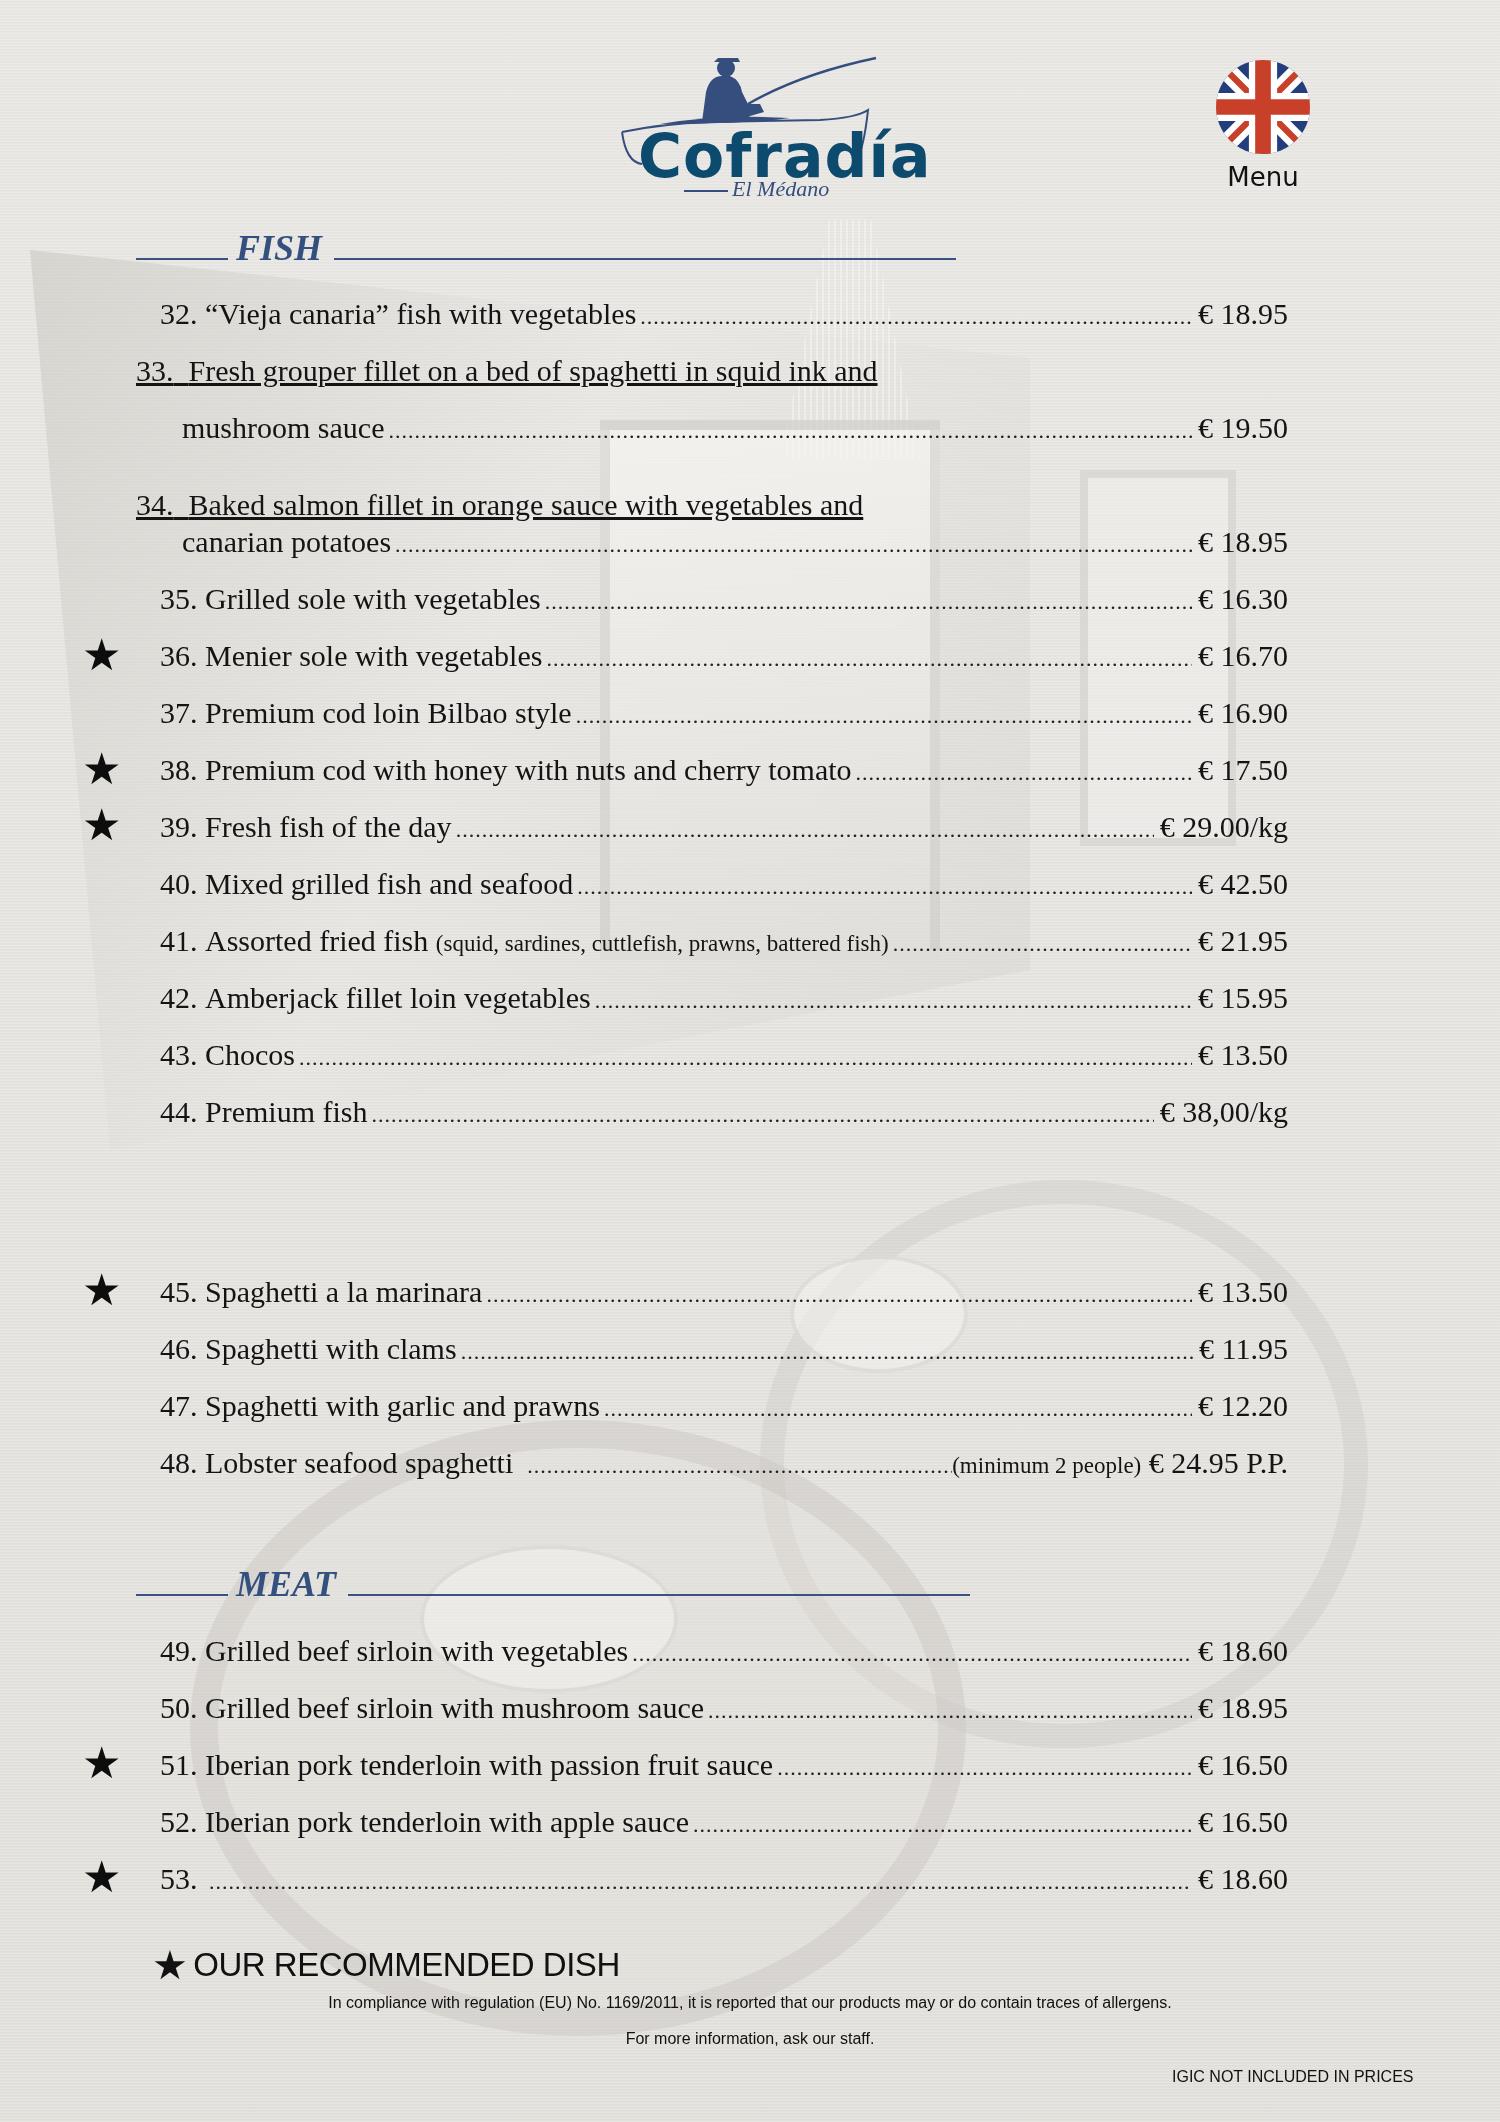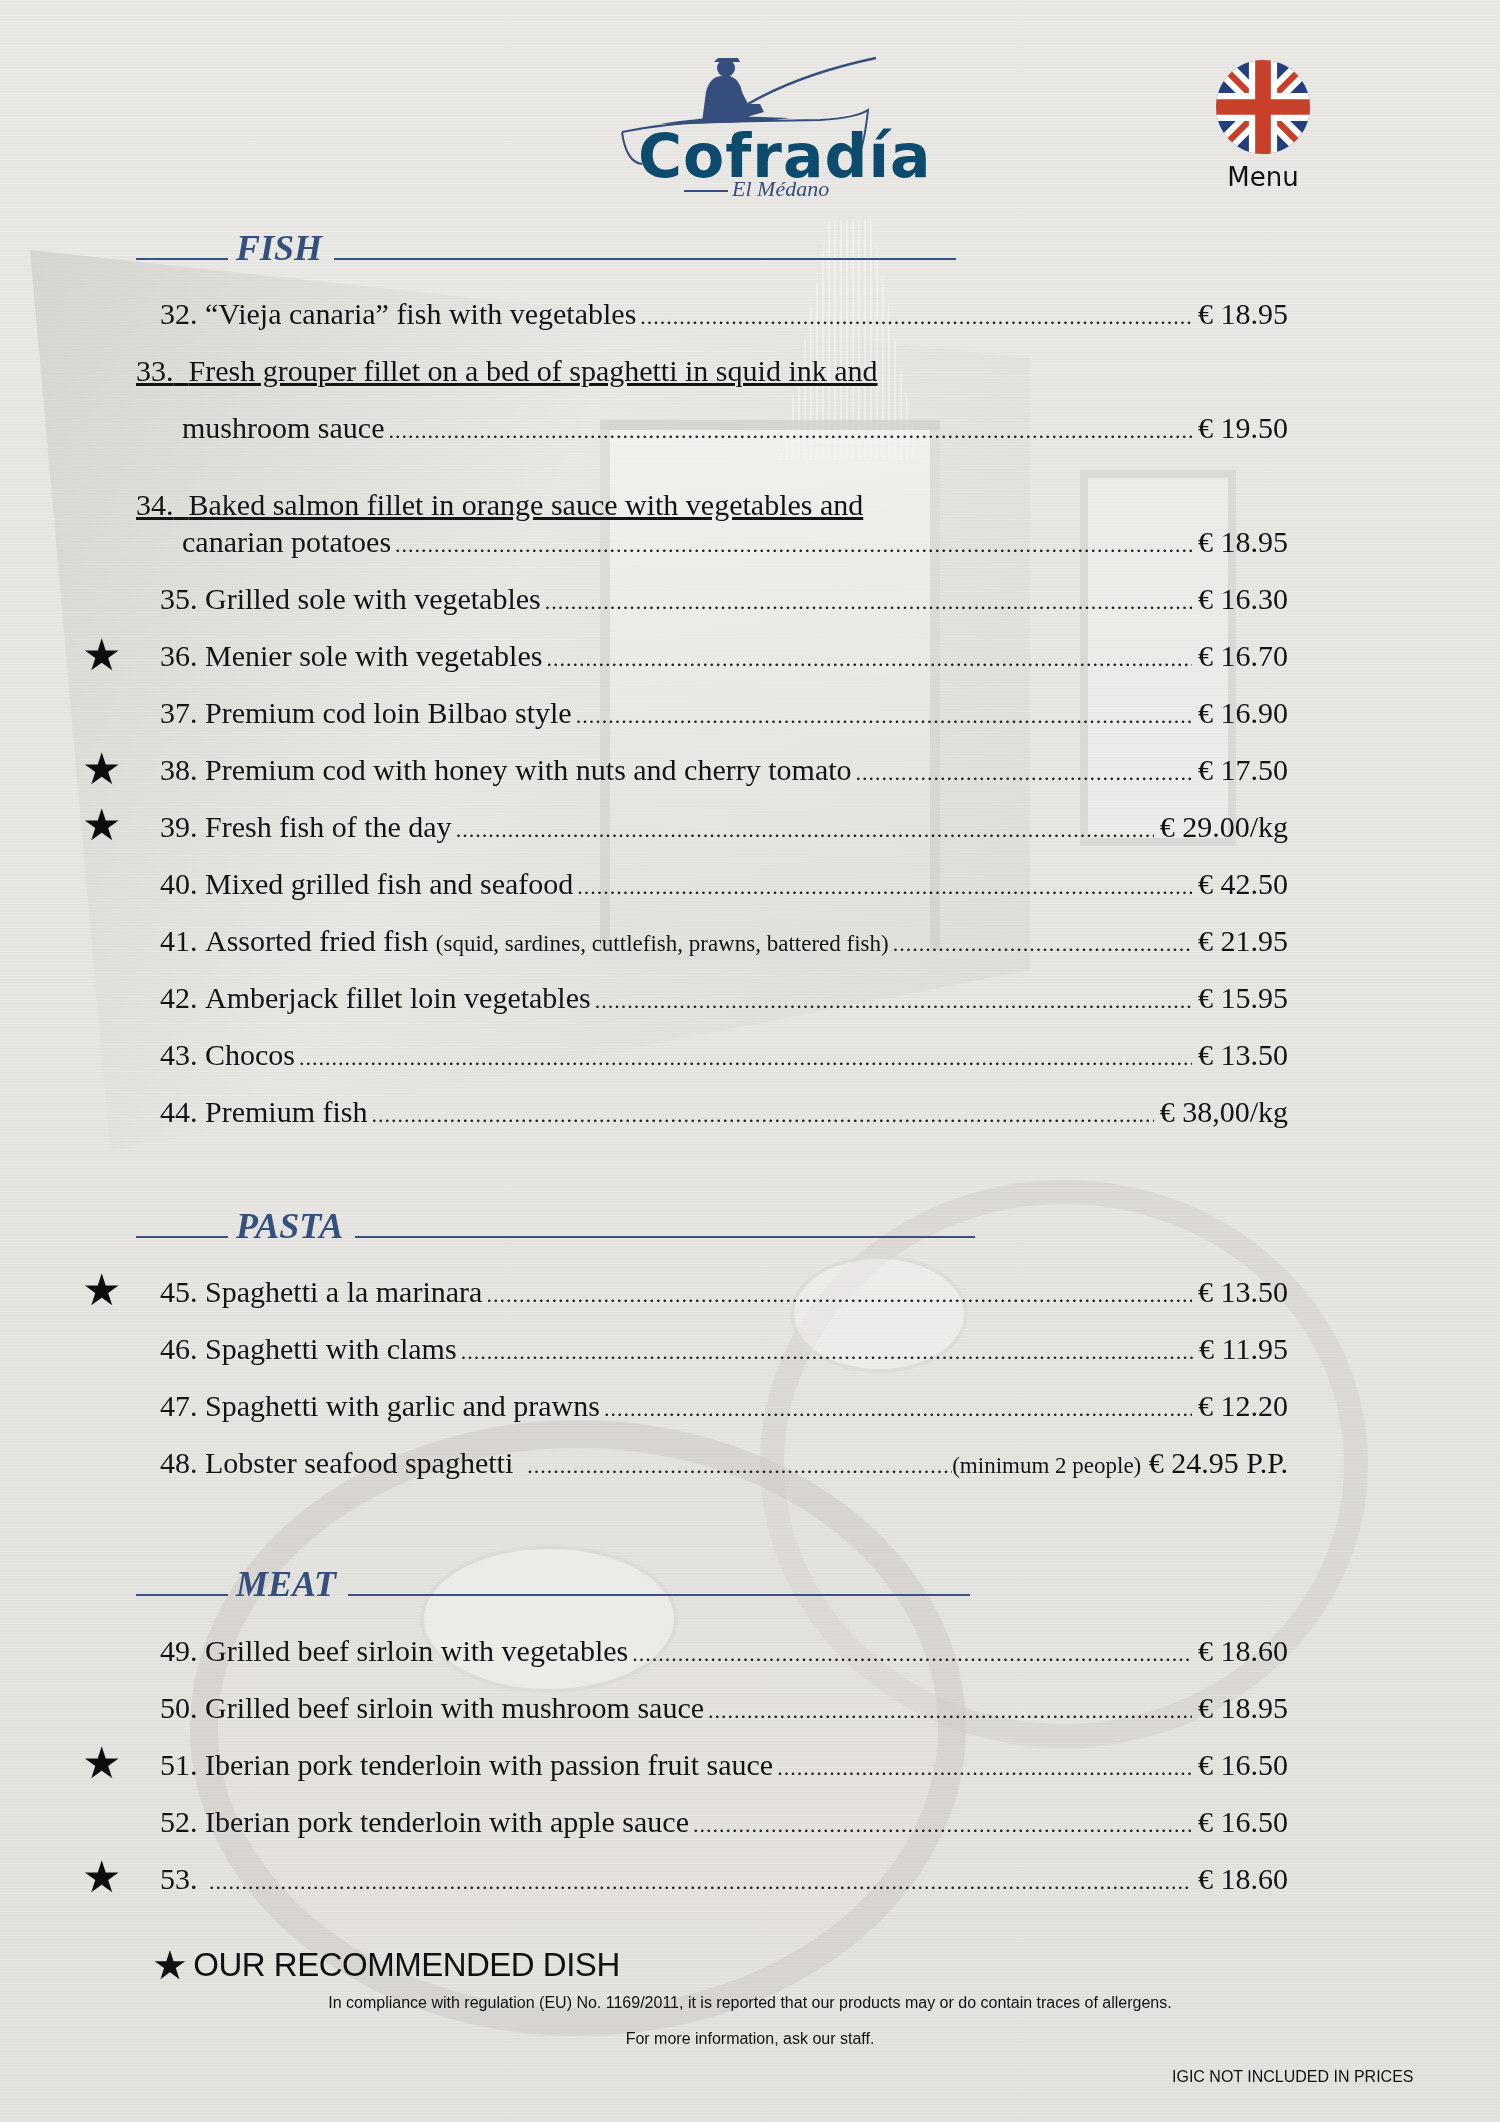--- a/index.html
+++ b/index.html
@@ -243,25 +243,20 @@
   </div>
 
   <div class="item" style="top:1035px">
     <span class="num">43.</span>&nbsp; <span class="name">Chocos</span><span class="dots"></span><span class="price">€ 13.50</span>
   </div>
 
   <div class="item" style="top:1092px">
     <span class="num">44.</span>&nbsp; <span class="name">Premium fish</span><span class="dots"></span><span class="price">€ 38,00/kg</span>
   </div>
 
-  <div class="section-heading" style="top:1204px">
-    <div class="lead"></div>
-    <div class="title">PASTA</div>
-    <div class="tail" style="width:620px"></div>
-  </div>
 
   <div class="star" style="top:1270px">★</div>
   <div class="item" style="top:1272px">
     <span class="num">45.</span>&nbsp;<span class="name">Spaghetti a la marinara</span><span class="dots"></span><span class="price">€ 13.50</span>
   </div>
 
   <div class="item" style="top:1329px">
     <span class="num">46.</span>&nbsp;<span class="name">Spaghetti with clams</span><span class="dots"></span><span class="price">€ 11.95</span>
   </div>
 

